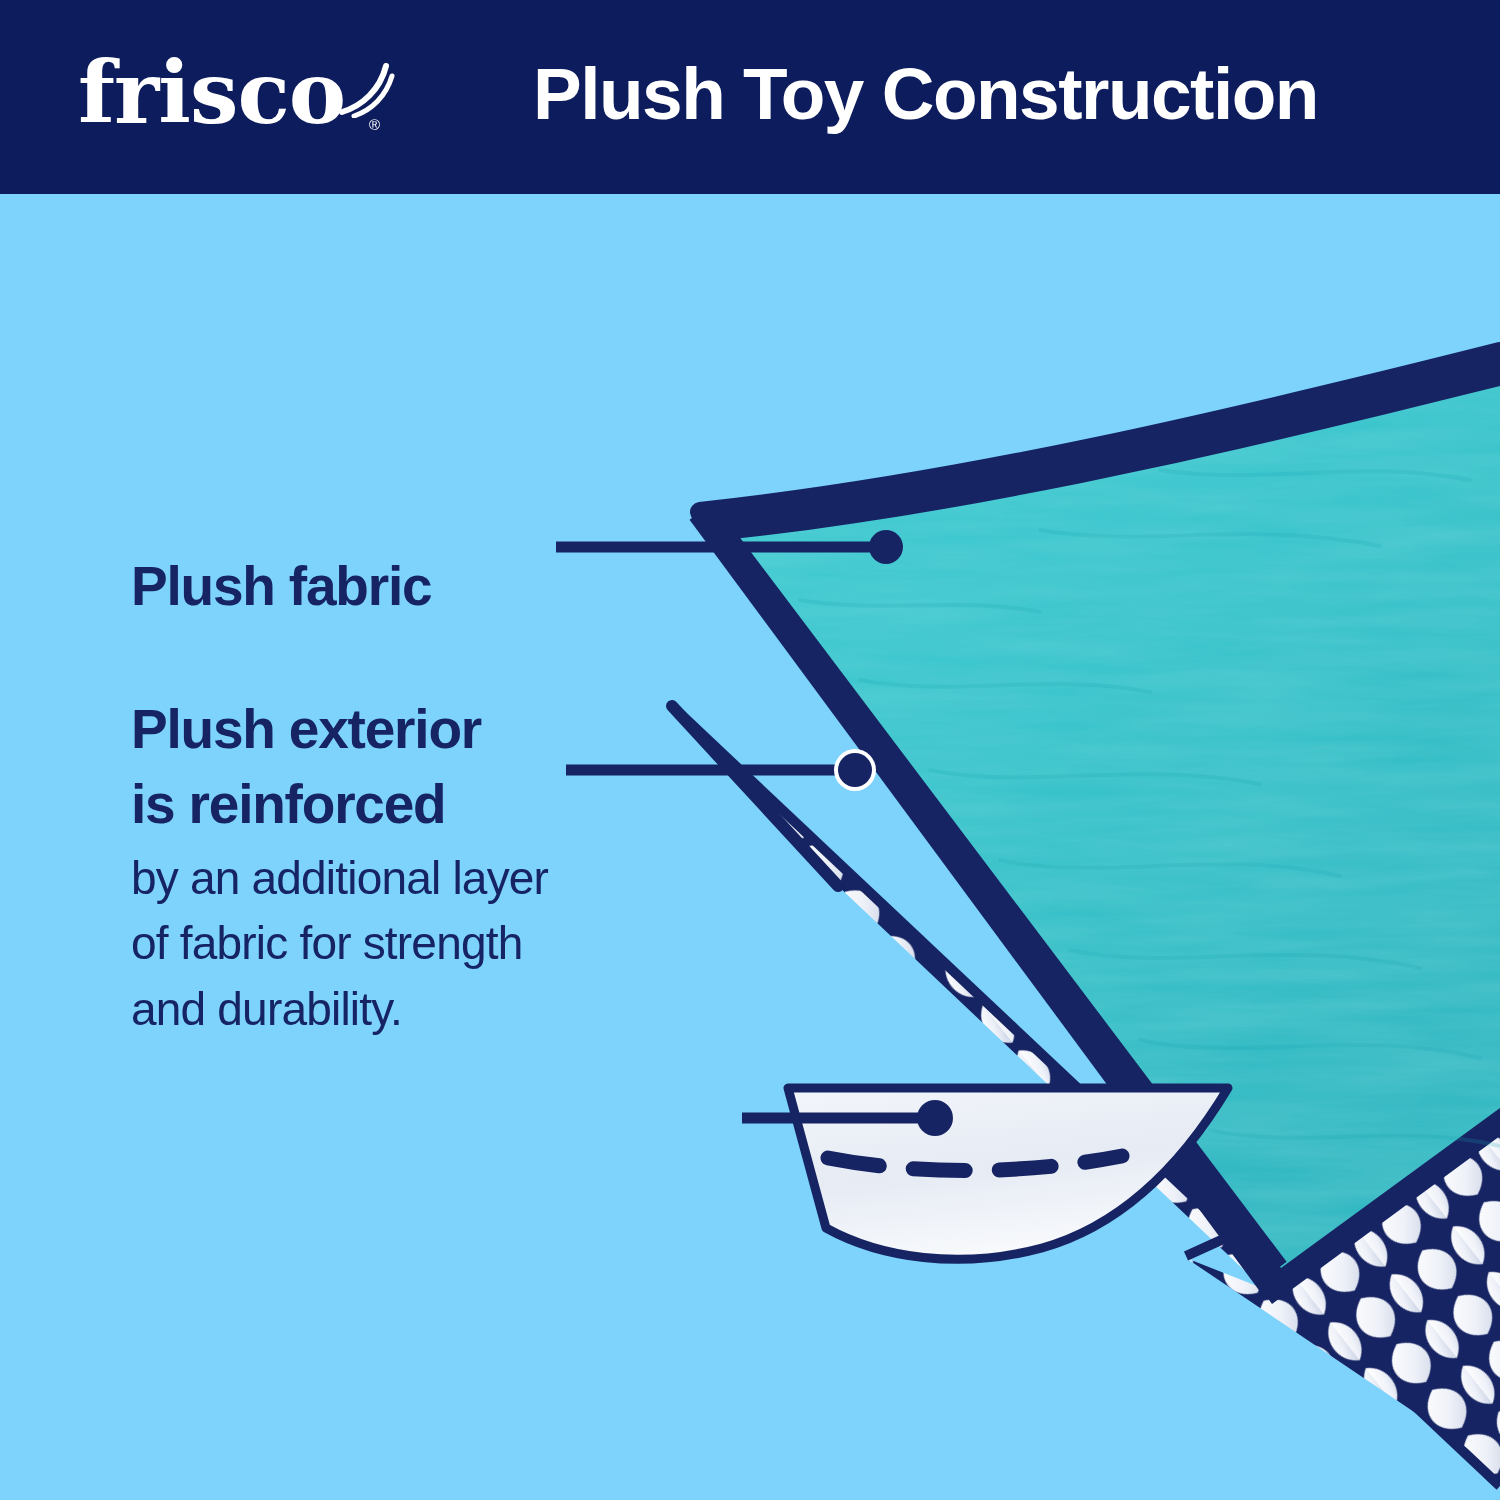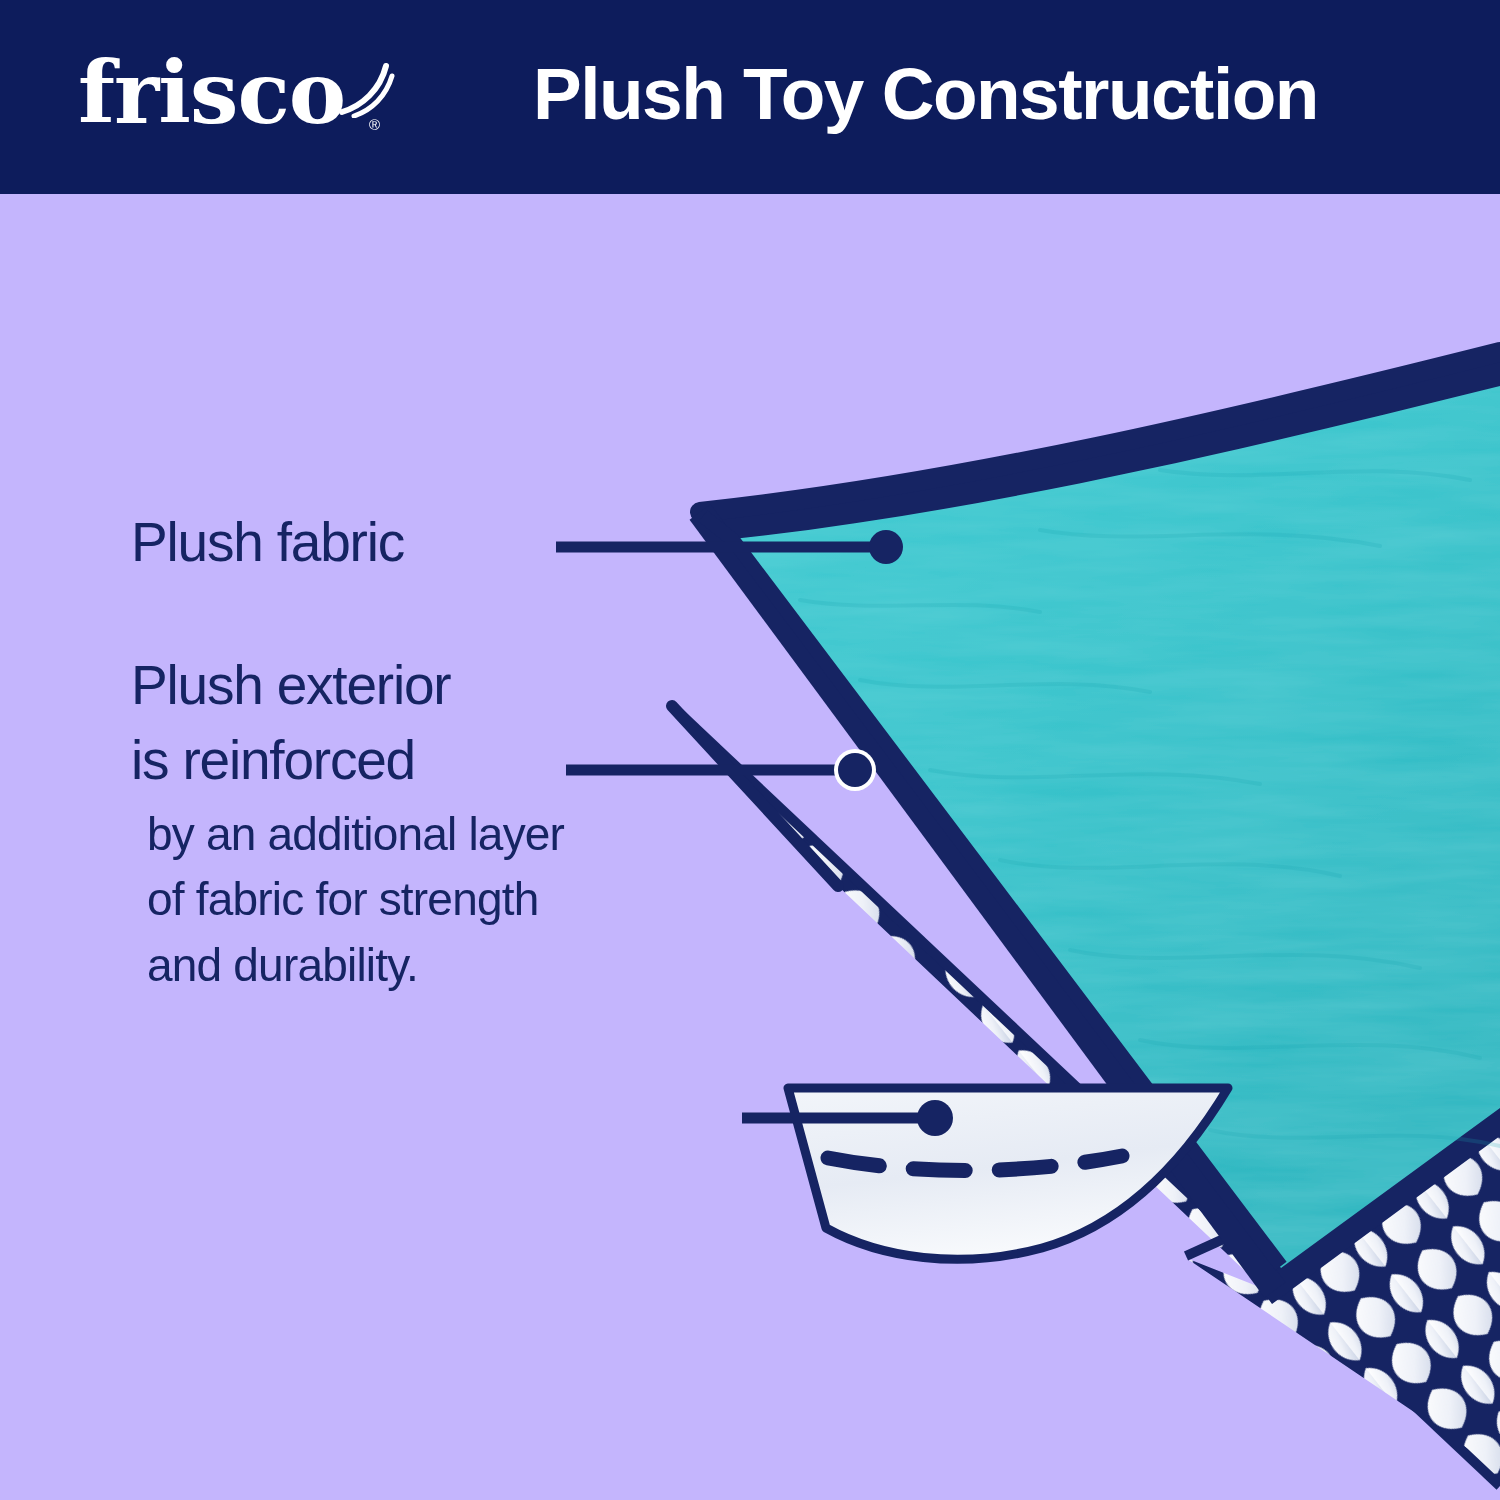--- a/index.html
+++ b/index.html
@@ -10,21 +10,21 @@
   body {
     width: 1500px;
     height: 1500px;
     font-family: "Liberation Sans", sans-serif;
     overflow: hidden;
   }
   #page {
     position: relative;
     width: 1500px;
     height: 1500px;
-    background: #c4b5fd;
+    background: #7dd3fc;
     overflow: hidden;
   }
 
   
   #header {
     position: absolute;
     left: 0; top: 0;
     width: 1500px;
     height: 194px;
     background: #0d1c5c;
@@ -80,37 +80,37 @@
     margin-left: 28px;
   }
 
   
   .callout {
     position: absolute;
     color: #162463;
   }
   .callout-heading {
     font-family: "Liberation Sans", sans-serif;
-    font-weight: normal;
+    font-weight: bold;
     font-size: 55px;
     line-height: 1.36;
     letter-spacing: -1.2px;
     color: #162463;
     white-space: pre-line;
+    margin-top: 44px;
   }
   .callout-body {
     font-family: "Liberation Sans", sans-serif;
     font-weight: normal;
     font-size: 46px;
     line-height: 1.43;
     letter-spacing: -0.8px;
     color: #162463;
     white-space: pre-line;
     margin-top: 4px;
-    margin-left: 16px;
   }
 
   #callout-plush-fabric   { left: 131px; top: 505px;  width: 520px; }
   #callout-plush-exterior { left: 131px; top: 648px;  width: 600px; }
   #callout-reinforced-seams { left: 131px; top: 1078px; width: 680px; }
 
   
   #illustration {
     position: absolute;
     left: 0; top: 0;

